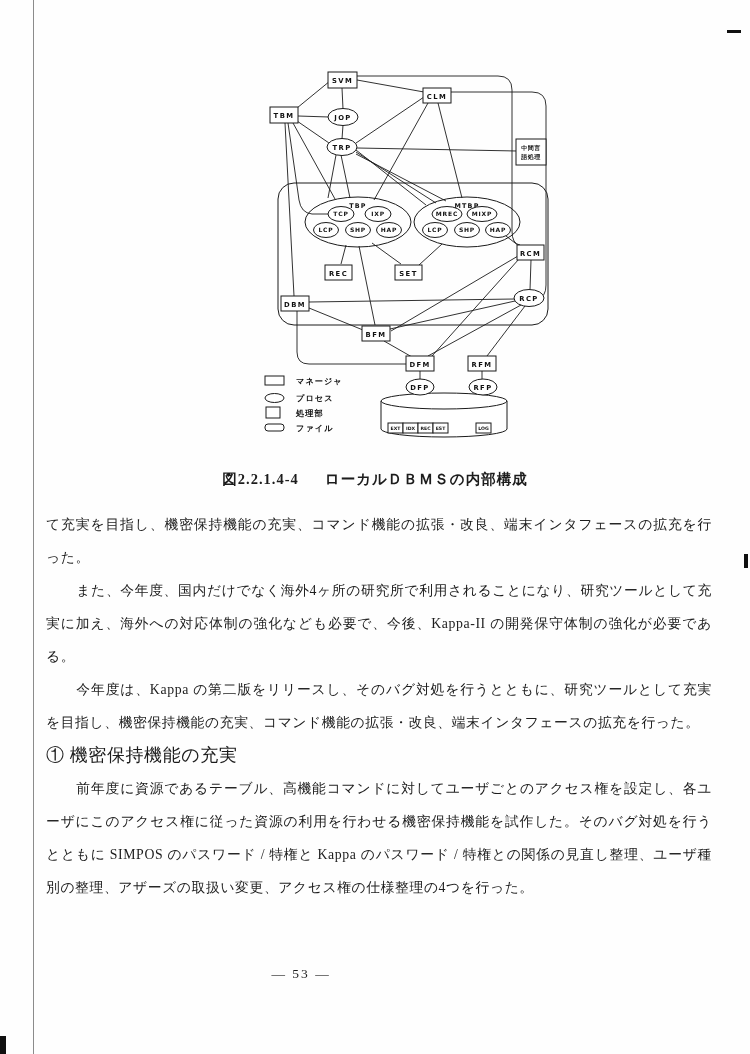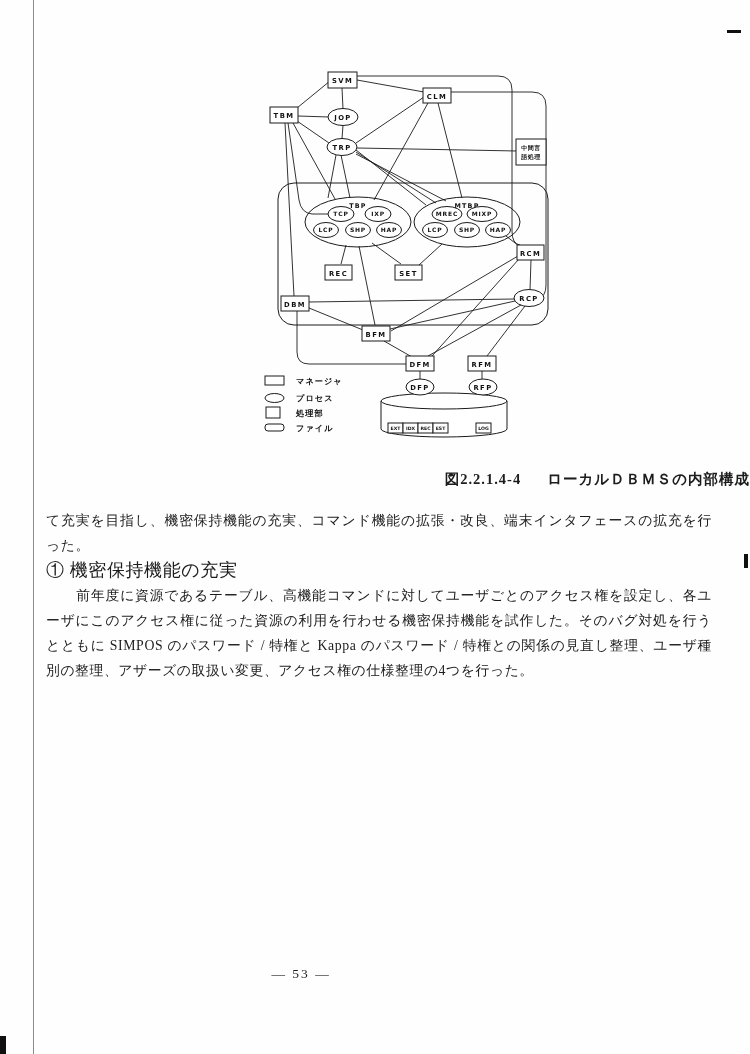--- a/index.html
+++ b/index.html
@@ -22,26 +22,26 @@
     font-family:"DejaVu Sans","Liberation Sans",sans-serif;
     font-weight:bold;fill:#111;
   }
   .nlabel{font-size:6.8px;letter-spacing:1.4px;text-anchor:middle;}
   .nlabel-sm{font-size:6px;letter-spacing:0.8px;text-anchor:middle;}
   .glabel{font-size:6.4px;letter-spacing:1.2px;text-anchor:middle;}
   .flabel{font-size:4.6px;letter-spacing:0px;text-anchor:middle;}
   .jlabel{font-size:6px;letter-spacing:0.5px;text-anchor:middle;}
   .legend-label{font-size:8.2px;font-weight:bold;letter-spacing:1px;text-anchor:start;}
   
-  .caption{position:absolute;left:0;top:470px;width:750px;text-align:right;
+  .caption{position:absolute;left:0;top:470px;width:750px;text-align:center;
     font-size:14.5px;font-weight:bold;letter-spacing:1px;}
   .caption .gap{display:inline-block;width:26px;}
   
   .bodytext{position:absolute;left:46px;top:508px;width:666px;
-    font-size:13.8px;line-height:25px;text-align:justify;
+    font-size:13.8px;line-height:33px;text-align:justify;
     word-break:break-all;letter-spacing:0.6px;}
   .bodytext p{margin:0;}
   .p-indent{text-indent:2.2em;}
   .h-sec{margin:21px 0 21px 0;font-weight:normal;font-size:13.8px;}
   .h-sub{margin:24px 0 21px 0;font-weight:normal;font-size:18px;}
   .pagenum{position:absolute;left:0;top:966px;width:602px;text-align:center;
     font-size:13.5px;letter-spacing:2px;}
 </style>
 </head>
 <body>
@@ -262,17 +262,19 @@
     </g>
   </g>
 </svg>
 
 <div class="caption">
   <span>図2.2.1.4-4</span><span class="gap"></span><span>ローカルＤＢＭＳの内部構成</span>
 </div>
 
 <div class="bodytext">
   <p>て充実を目指し、機密保持機能の充実、コマンド機能の拡張・改良、端末インタフェースの拡充を行った。</p>
+  <p class="p-indent">また、今年度、国内だけでなく海外4ヶ所の研究所で利用されることになり、研究ツールとして充実に加え、海外への対応体制の強化なども必要で、今後、Kappa-II の開発保守体制の強化が必要である。</p>
+  <p class="p-indent">今年度は、Kappa の第二版をリリースし、そのバグ対処を行うとともに、研究ツールとして充実を目指し、機密保持機能の充実、コマンド機能の拡張・改良、端末インタフェースの拡充を行った。</p>
   <p class="h-sub">① 機密保持機能の充実</p>
   <p class="p-indent">前年度に資源であるテーブル、高機能コマンドに対してユーザごとのアクセス権を設定し、各ユーザにこのアクセス権に従った資源の利用を行わせる機密保持機能を試作した。そのバグ対処を行うとともに SIMPOS のパスワード / 特権と Kappa のパスワード / 特権との関係の見直し整理、ユーザ種別の整理、アザーズの取扱い変更、アクセス権の仕様整理の4つを行った。</p>
 </div>
 
 <div class="pagenum">— 53 —</div>
 
 </body></html>

